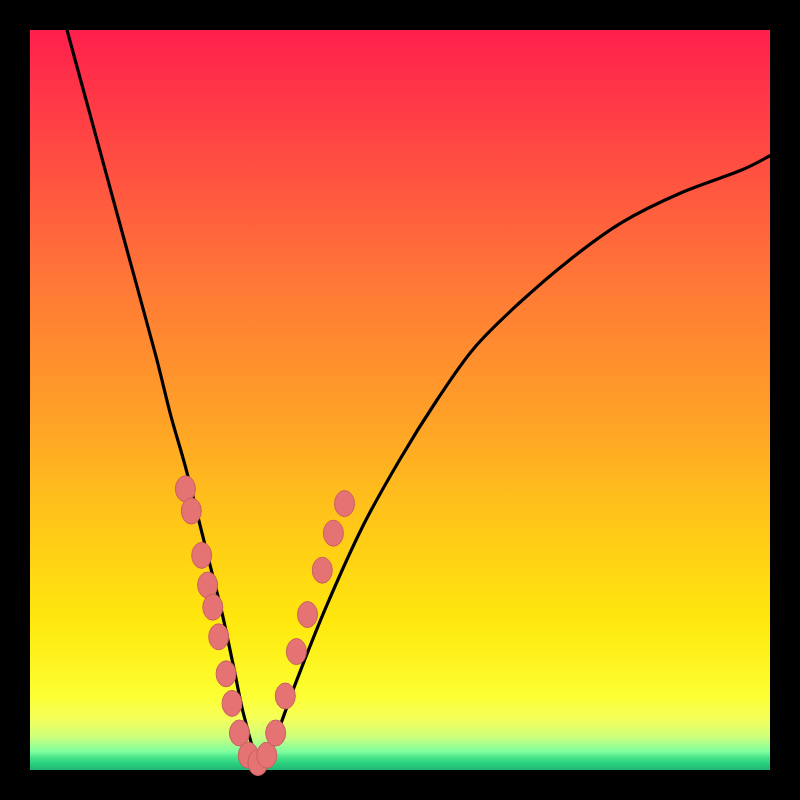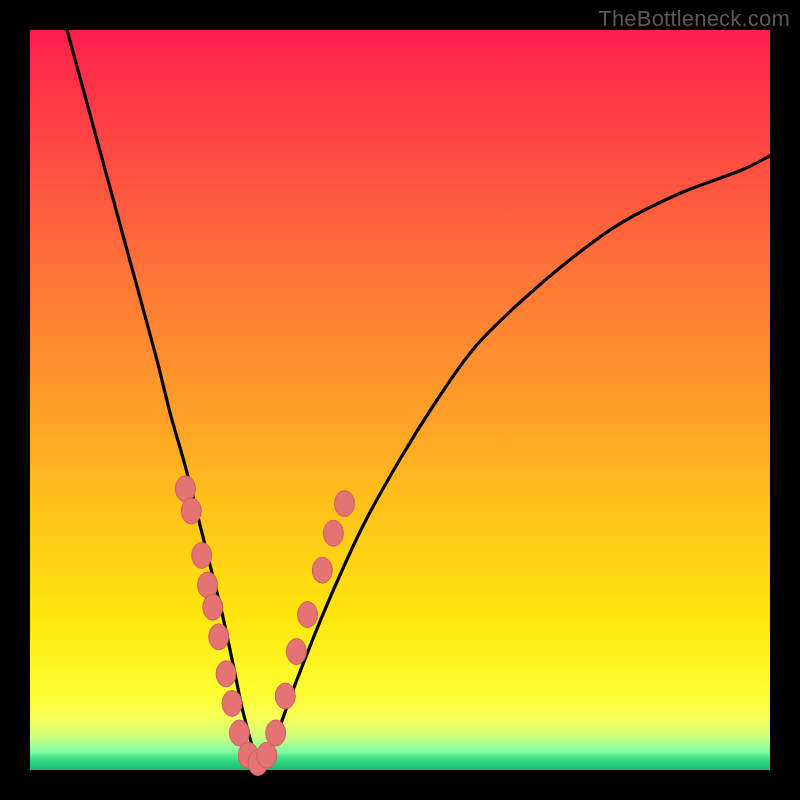--- a/index.html
+++ b/index.html
@@ -58,21 +58,20 @@
     top: 0;
     width: 740px;
     height: 740px;
     overflow: visible;
   }
 </style>
 </head>
 <body>
 
 <div class="frame">
-  <div class="watermark">TheBottleneck.com</div>
   <div class="plot-area">
     <svg class="curve" viewBox="0 0 740 740">
       <g>
         <path id="curve-path" fill="none" stroke="#000000" stroke-width="3.2" stroke-linecap="round" d="M 37 0 C 40.7 13.566666666666663, 51.800000000000004 54.26666666666665, 59.2 81.39999999999998 C 66.60000000000001 108.5333333333333, 74 135.66666666666663, 81.4 162.79999999999995 C 88.80000000000001 189.93333333333328, 96.2 217.06666666666666, 103.60000000000001 244.2 C 111.00000000000001 271.3333333333333, 119.63333333333335 302.16666666666663, 125.80000000000001 325.59999999999997 C 131.96666666666667 349.0333333333333, 135.66666666666666 366.3, 140.6 384.8 C 145.53333333333333 403.3, 150.46666666666667 418.1, 155.4 436.6 C 160.33333333333334 455.1, 165.88333333333335 478.5333333333333, 170.20000000000002 495.79999999999995 C 174.51666666666668 513.0666666666666, 177.6 525.4000000000001, 181.29999999999998 540.2 C 184.99999999999997 555, 188.7 568.5666666666667, 192.4 584.6 C 196.10000000000002 600.6333333333333, 199.80000000000004 619.1333333333333, 203.50000000000003 636.4 C 207.20000000000002 653.6666666666666, 210.28333333333333 672.1666666666667, 214.6 688.2 C 218.91666666666666 704.2333333333333, 224.46666666666667 728.9000000000001, 229.4 732.6 C 234.33333333333334 736.3, 238.03333333333336 723.9666666666667, 244.20000000000002 710.4 C 250.36666666666667 696.8333333333333, 257.76666666666665 673.4000000000001, 266.4 651.2 C 275.0333333333333 629, 284.9 603.1, 296 577.2 C 307.1 551.3000000000001, 320.6666666666667 520.4666666666666, 333 495.79999999999995 C 345.3333333333333 471.13333333333327, 357.66666666666663 450.16666666666663, 370 429.2 C 382.33333333333337 408.23333333333335, 394.66666666666674 388.5, 407.00000000000006 370 C 419.33333333333337 351.5, 430.43333333333334 334.23333333333335, 444 318.20000000000005 C 457.56666666666666 302.16666666666674, 472.36666666666673 288.6, 488.40000000000003 273.8 C 504.43333333333334 259, 522.9333333333333 242.9666666666667, 540.1999999999999 229.40000000000003 C 557.4666666666666 215.83333333333337, 573.5 203.5, 592 192.39999999999998 C 610.5 181.29999999999995, 631.4666666666667 171.4333333333333, 651.2 162.79999999999995 C 670.9333333333334 154.1666666666666, 695.6 146.76666666666657, 710.4 140.5999999999999 C 725.1999999999999 134.43333333333325, 735.0666666666666 128.2666666666667, 740 125.80000000000007"></path>
       </g>
       <g id="markers">
           <ellipse cx="155.4" cy="458.8" rx="10" ry="13" fill="#e57373" stroke="#c95f5f" stroke-width="1"></ellipse>
           <ellipse cx="161.32" cy="481" rx="10" ry="13" fill="#e57373" stroke="#c95f5f" stroke-width="1"></ellipse>
           <ellipse cx="171.67999999999998" cy="525.4" rx="10" ry="13" fill="#e57373" stroke="#c95f5f" stroke-width="1"></ellipse>
           <ellipse cx="177.6" cy="555" rx="10" ry="13" fill="#e57373" stroke="#c95f5f" stroke-width="1"></ellipse>

